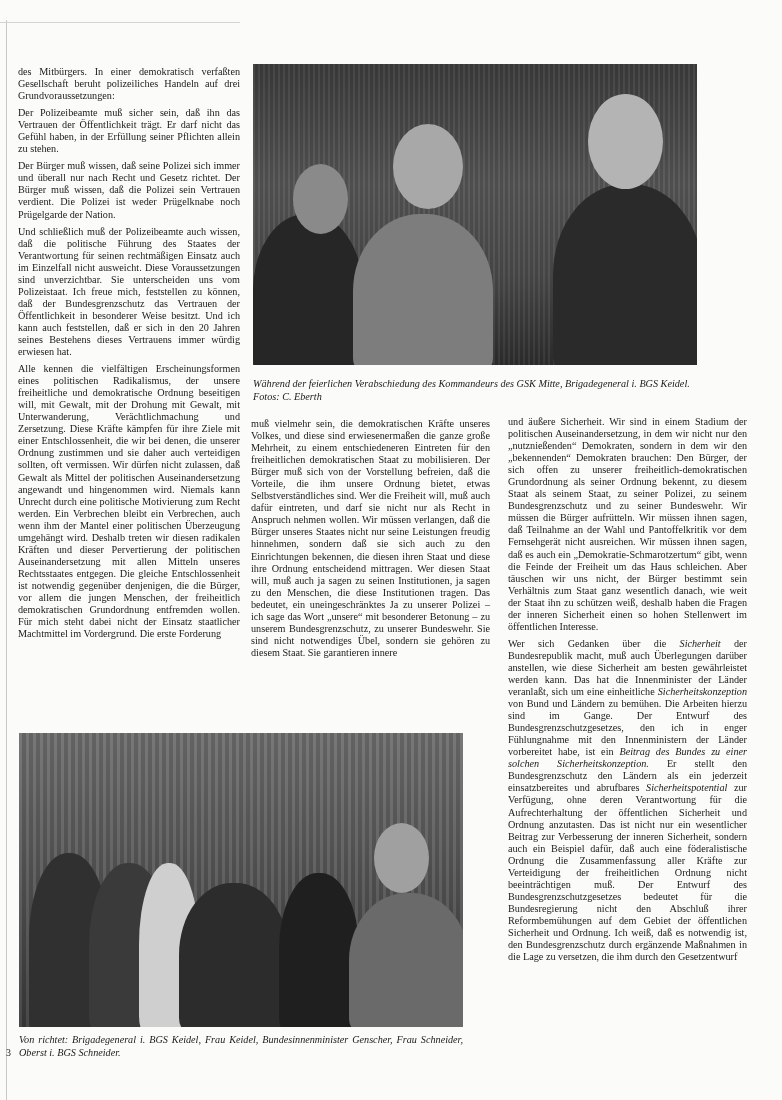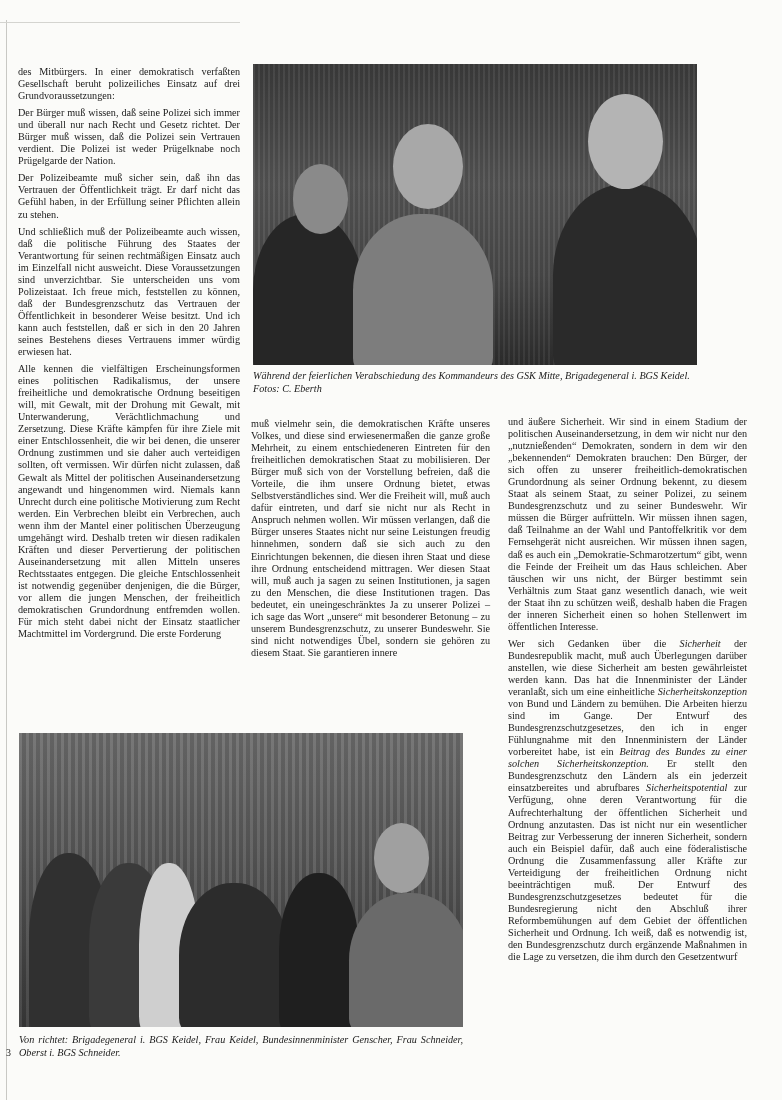--- a/index.html
+++ b/index.html
@@ -24,35 +24,35 @@
     background:
       repeating-linear-gradient(90deg, rgba(255,255,255,0.05) 0 2px, rgba(0,0,0,0.08) 2px 5px),
       linear-gradient(180deg,#3c3c3c 0%,#555 40%,#4a4a4a 70%,#2e2e2e 100%);
   }
   .photo1 { left:253px; top:64px; width:444px; height:301px; }
   .photo2 { left:19px; top:733px; width:444px; height:294px; }
   .fig { position:absolute; border-radius:48% 48% 10% 10%; }
   .caption {
     position:absolute; font-style:italic; font-size:10.2px; line-height:12.5px;
   }
-  .cap1 { left:253px; top:370px; width:444px; }
+  .cap1 { left:253px; top:378px; width:444px; }
   .cap2 { left:19px; top:1034px; width:444px; text-align:justify; }
   .page-no { position:absolute; left:6px; top:1047px; font-size:10px; }
   em { font-style:italic;font-family:Liberation Serif, serif; }
 </style>
 </head>
 <body>
 
 <div class="edge-left"></div>
 <div class="edge-top"></div>
 
 <div class="col col1">
-  <p>des Mitbürgers. In einer demokratisch verfaßten Gesellschaft beruht polizeiliches Einsatz auf drei Grundvoraussetzungen:</p>
+  <p>des Mitbürgers. In einer demokratisch verfaßten Gesellschaft beruht polizeiliches Handeln auf drei Grundvoraussetzungen:</p>
+  <p>Der Polizeibeamte muß sicher sein, daß ihn das Vertrauen der Öffentlichkeit trägt. Er darf nicht das Gefühl haben, in der Erfüllung seiner Pflichten allein zu stehen.</p>
   <p>Der Bürger muß wissen, daß seine Polizei sich immer und überall nur nach Recht und Gesetz richtet. Der Bürger muß wissen, daß die Polizei sein Vertrauen verdient. Die Polizei ist weder Prügelknabe noch Prügelgarde der Nation.</p>
-  <p>Der Polizeibeamte muß sicher sein, daß ihn das Vertrauen der Öffentlichkeit trägt. Er darf nicht das Gefühl haben, in der Erfüllung seiner Pflichten allein zu stehen.</p>
   <p>Und schließlich muß der Polizeibeamte auch wissen, daß die politische Führung des Staates der Verantwortung für seinen rechtmäßigen Einsatz auch im Einzelfall nicht ausweicht. Diese Voraussetzungen sind unverzichtbar. Sie unterscheiden uns vom Polizeistaat. Ich freue mich, feststellen zu können, daß der Bundesgrenzschutz das Vertrauen der Öffentlichkeit in besonderer Weise besitzt. Und ich kann auch feststellen, daß er sich in den 20 Jahren seines Bestehens dieses Vertrauens immer würdig erwiesen hat.</p>
   <p>Alle kennen die vielfältigen Erscheinungsformen eines politischen Radikalismus, der unsere freiheitliche und demokratische Ordnung beseitigen will, mit Gewalt, mit der Drohung mit Gewalt, mit Unterwanderung, Verächtlichmachung und Zersetzung. Diese Kräfte kämpfen für ihre Ziele mit einer Entschlossenheit, die wir bei denen, die unserer Ordnung zustimmen und sie daher auch verteidigen sollten, oft vermissen. Wir dürfen nicht zulassen, daß Gewalt als Mittel der politischen Auseinandersetzung angewandt und hingenommen wird. Niemals kann Unrecht durch eine politische Motivierung zum Recht werden. Ein Verbrechen bleibt ein Verbrechen, auch wenn ihm der Mantel einer politischen Überzeugung umgehängt wird. Deshalb treten wir diesen radikalen Kräften und dieser Pervertierung der politischen Auseinandersetzung mit allen Mitteln unseres Rechtsstaates entgegen. Die gleiche Entschlossenheit ist notwendig gegenüber denjenigen, die die Bürger, vor allem die jungen Menschen, der freiheitlich demokratischen Grundordnung entfremden wollen. Für mich steht dabei nicht der Einsatz staatlicher Machtmittel im Vordergrund. Die erste Forderung</p>
 </div>
 
 <div class="photo photo1">
   <div class="fig" style="left:0;top:150px;width:110px;height:160px;background:#262626;"></div>
   <div class="fig" style="left:40px;top:100px;width:55px;height:70px;background:#8a8a8a;border-radius:50%;"></div>
   <div class="fig" style="left:100px;top:150px;width:140px;height:160px;background:#7d7d7d;"></div>
   <div class="fig" style="left:140px;top:60px;width:70px;height:85px;background:#a8a8a8;border-radius:50%;"></div>
   <div class="fig" style="left:300px;top:120px;width:150px;height:190px;background:#2a2a2a;"></div>

